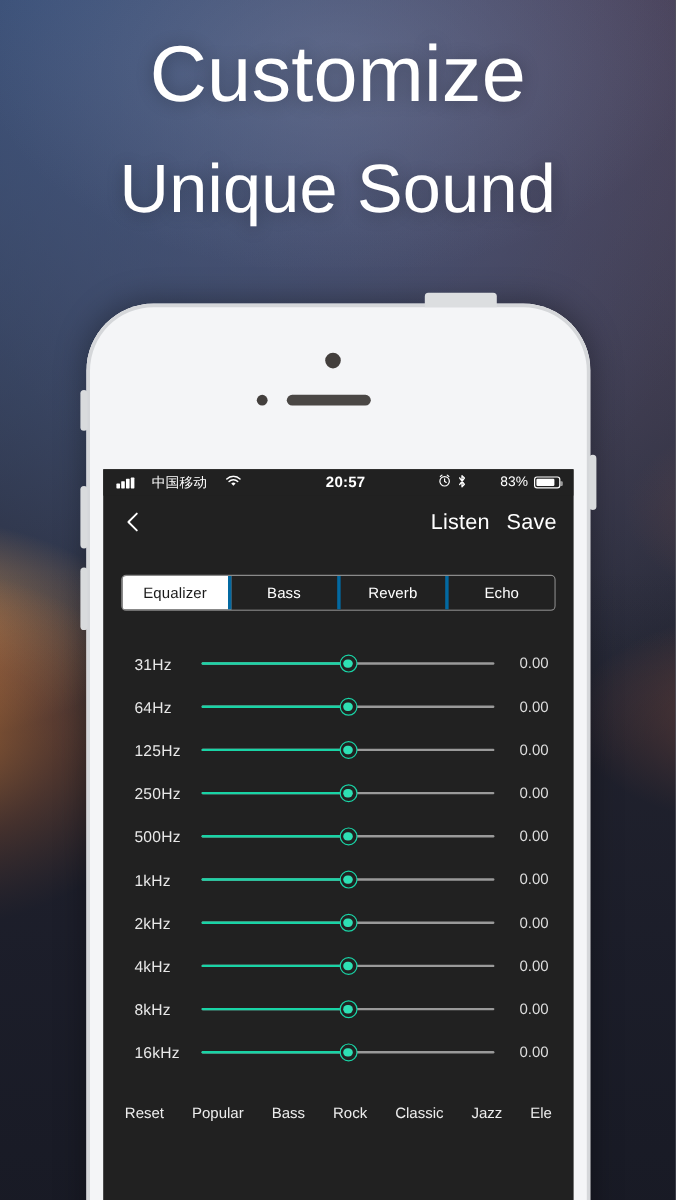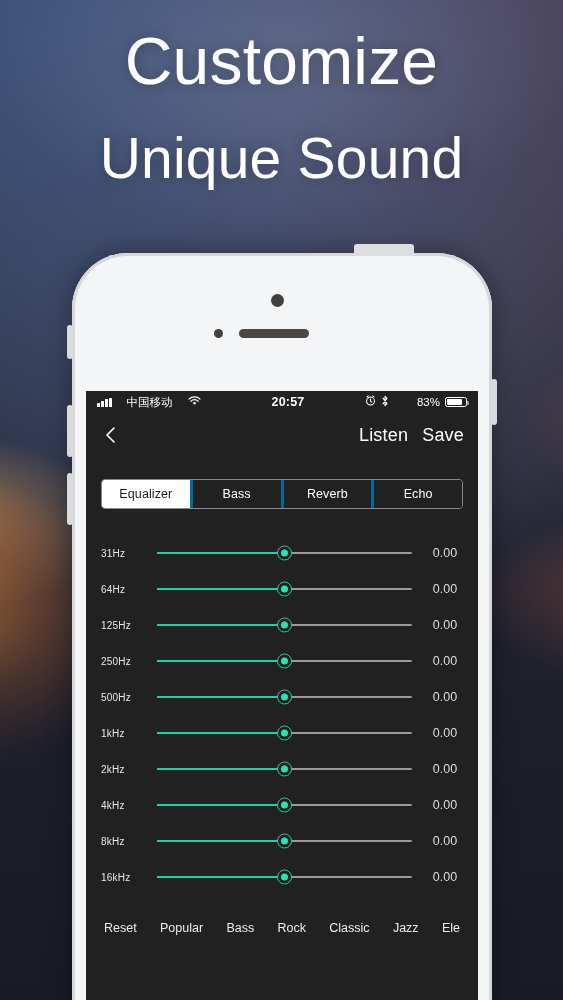--- a/index.html
+++ b/index.html
@@ -114,21 +114,21 @@
     flex:1; display:flex; align-items:center; justify-content:center;
     font-size:12.5px; color:#fff; background:#212121;
     border-right:3px solid #0369a1; cursor:pointer; letter-spacing:.1px;
   }
   #segment .seg:last-child { border-right:none; }
   #segment .seg.active { background:#fff; color:#1b1b1b; }
 
   
   #eqlist { margin-top:26px; padding:0 0 0 0; }
   .eqrow { height:36px; display:flex; align-items:center; padding:0 0 0 15px; }
-  .eq-label { width:54px; font-size:10px; color:#e8e8e8; letter-spacing:.2px; }
+  .eq-label { width:54px; font-size:13px; color:#e8e8e8; letter-spacing:.2px;margin-left:11px; }
   .eq-slider { flex:1; height:20px; position:relative; margin:0 10px 0 2px; cursor:pointer; }
   .eq-track { position:absolute; top:50%; left:0; right:0; height:2.2px; transform:translateY(-50%); background:#9a9a9a; border-radius:2px; }
   .eq-fill  { position:absolute; top:50%; left:0; height:2.2px; transform:translateY(-50%); background:#19d4a6; border-radius:2px; }
   .eq-thumb {
     position:absolute; top:50%; width:15px; height:15px; margin-left:-7.5px;
     transform:translateY(-50%); border-radius:50%;
     border:1.6px solid #19d4a6; background:#212121;
     display:flex; align-items:center; justify-content:center;
   }
   .eq-thumb::after { content:""; width:7.5px; height:7.5px; border-radius:50%; background:#2ee0b4; }

